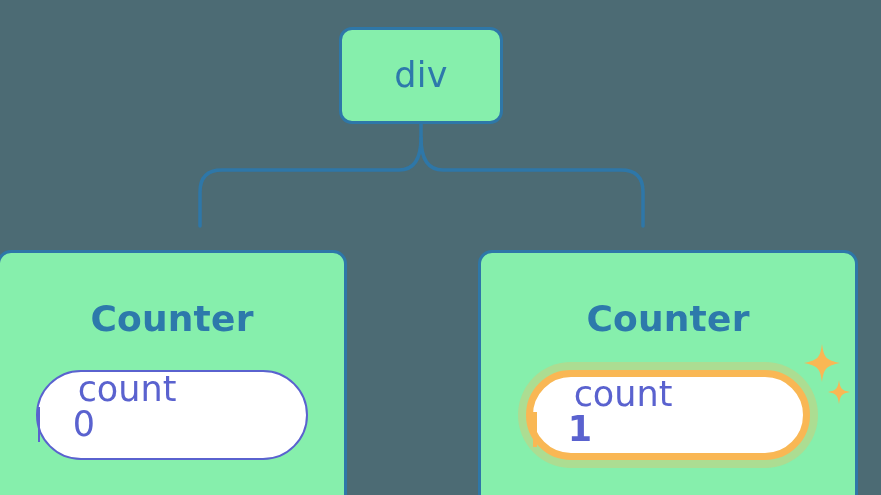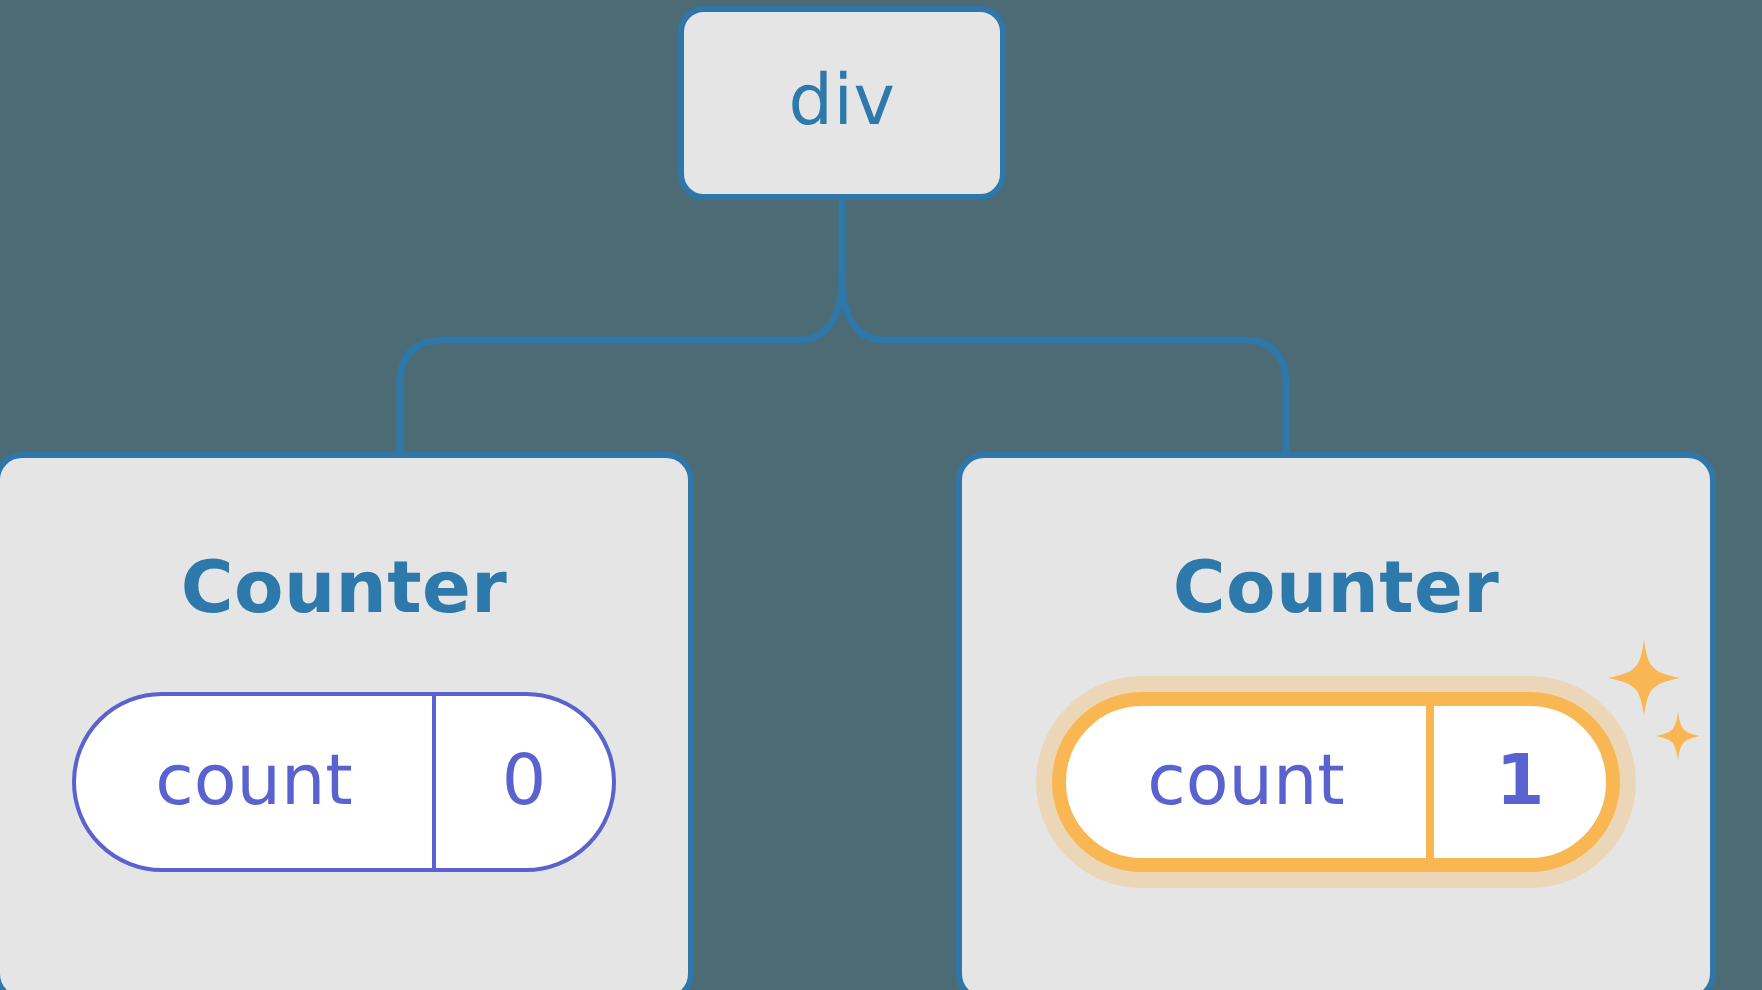--- a/index.html
+++ b/index.html
@@ -28,24 +28,25 @@
     left: 0;
     top: 0;
     width: 881px;
     height: 495px;
     pointer-events: none;
   }
 
   
   .node {
     position: absolute;
-    background: #e5e5e5;
+    background: #86efac;
     border: 3px solid #2e77a8;
     border-radius: 13px;
     box-sizing: border-box;
+    margin-top: 24px;
   }
 
   .node-root {
     left: 339px;
     top: 3px;
     width: 164px;
     height: 97px;
     display: flex;
     align-items: center;
     justify-content: center;
@@ -90,20 +91,21 @@
   }
 
   .pill {
     position: relative;
     display: flex;
     align-items: stretch;
     height: 90px;
     border-radius: 999px;
     background: #ffffff;
     box-sizing: border-box;
+    flex-direction: column;
   }
 
   .pill-plain {
     border: 2px solid #5a62cf;
     width: 272px;
   }
 
   .pill-highlight {
     border: 7px solid #f8b košík;
   }

